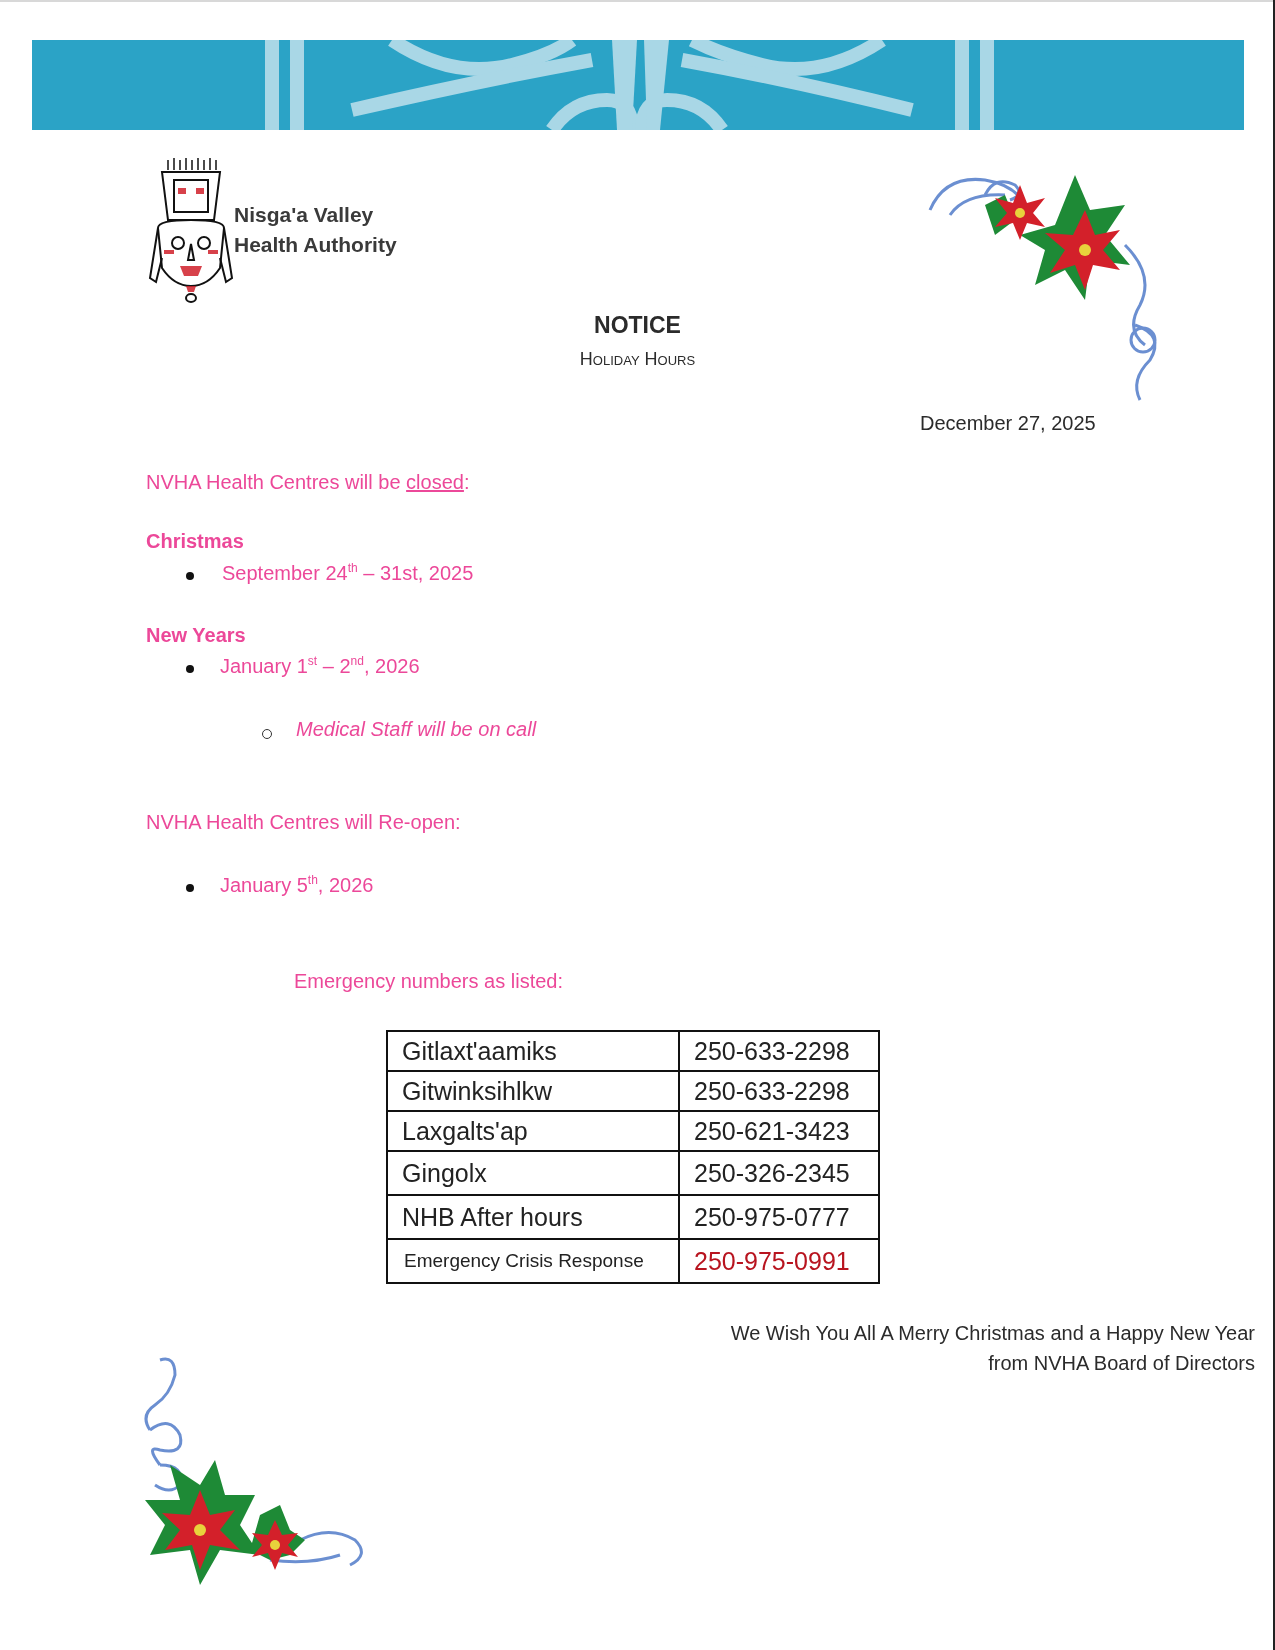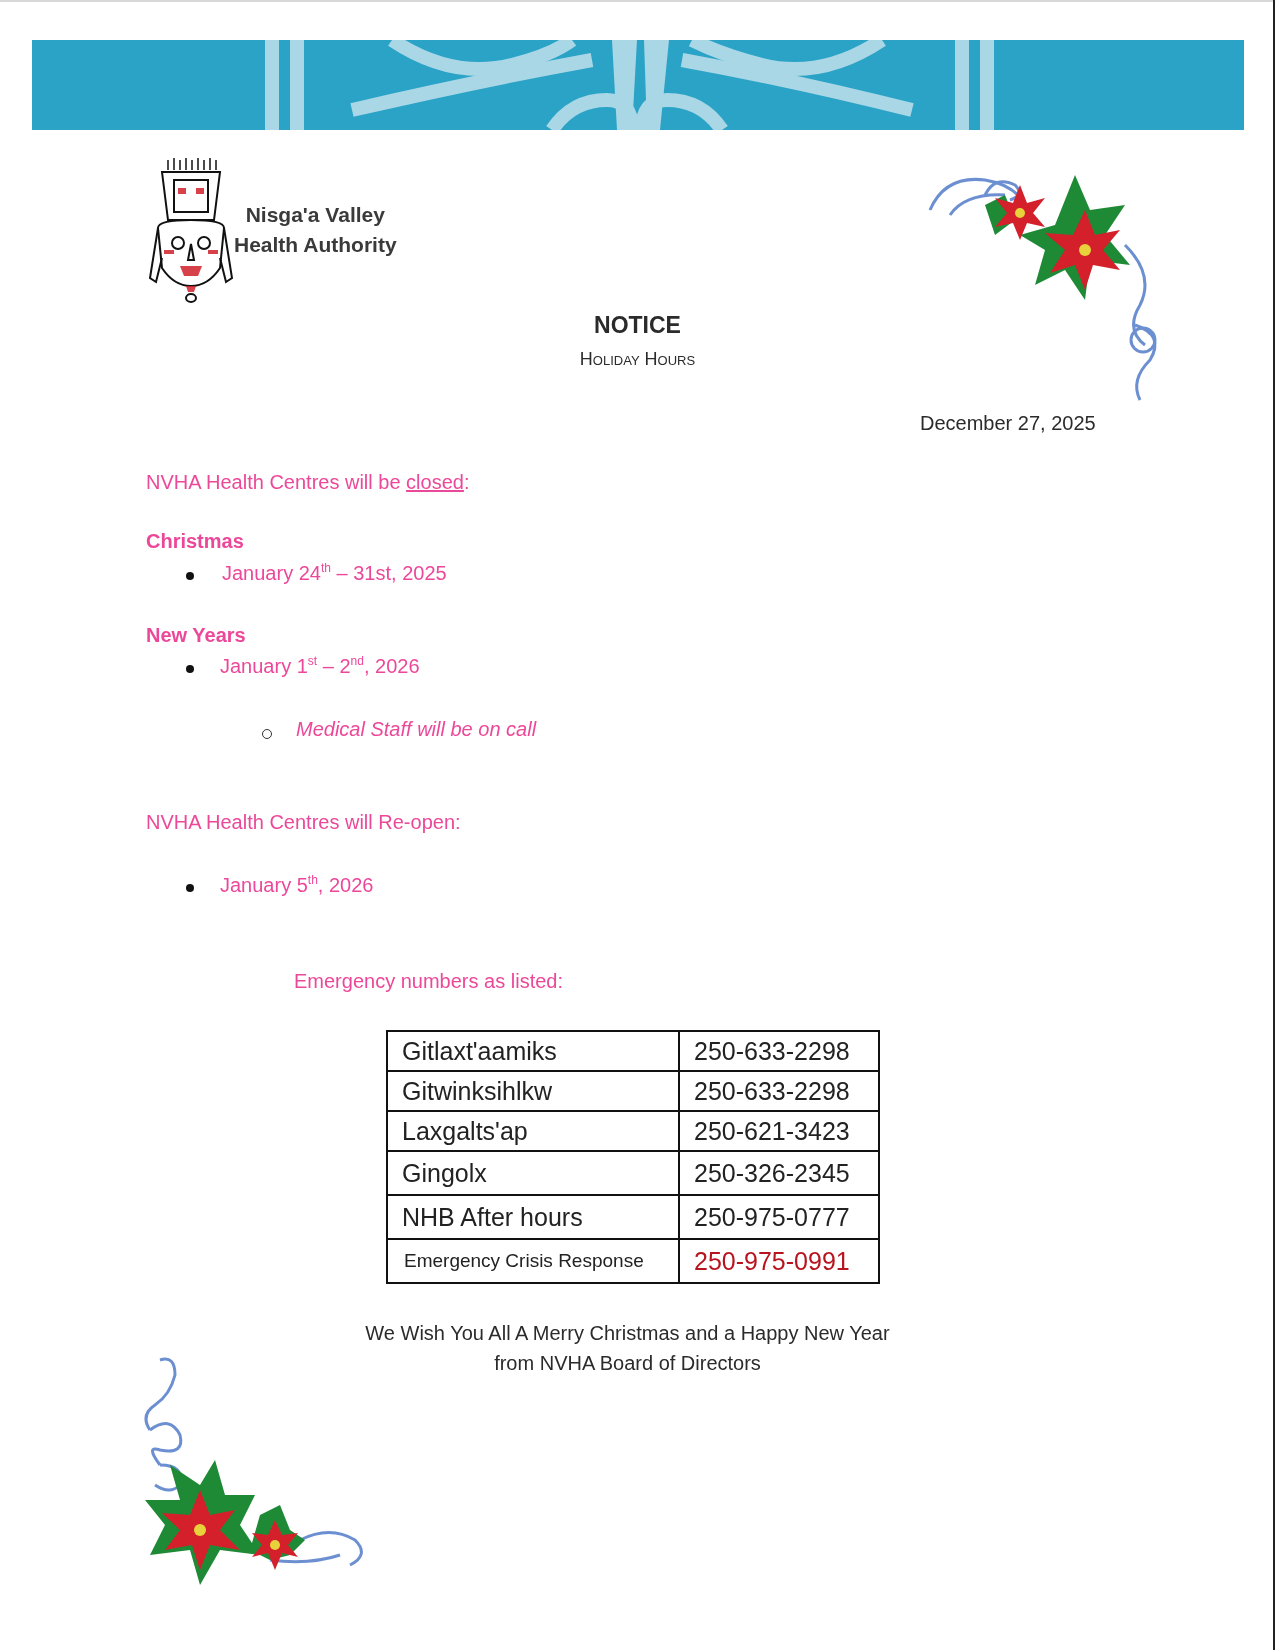--- a/index.html
+++ b/index.html
@@ -7,21 +7,21 @@
     width: 1275px; height: 1650px; position: relative; overflow: hidden;
     background: #ffffff; font-family: "Liberation Sans", "DejaVu Sans", sans-serif; color: #2b2b2b;
   }
   .page-edge-right { position: absolute; right: 0; top: 0; width: 2px; height: 1650px; background: #222; }
   .page-edge-top { position: absolute; left: 0; top: 0; width: 1275px; height: 2px; background: #d8d8d8; }
 
   .banner { position: absolute; left: 32px; top: 40px; width: 1212px; height: 90px; background: #2ba3c6; overflow: hidden; }
   .banner svg { position: absolute; left: 0; top: 0; }
 
   .logo { position: absolute; left: 148px; top: 158px; width: 86px; height: 150px; }
-  .org-name { position: absolute; left: 234px; top: 200px; font-weight: bold; font-size: 21px; line-height: 30px; color: #3a3a3a; text-align: center; }
+  .org-name { position: absolute; left: 234px; top: 200px; font-weight: bold; font-size: 21px; line-height: 30px; color: #3a3a3a; }
 
   .poinsettia-tr { position: absolute; left: 925px; top: 165px; width: 240px; height: 240px; }
   .poinsettia-bl { position: absolute; left: 140px; top: 1355px; width: 240px; height: 240px; }
 
   .notice-title { position: absolute; left: 0; width: 1275px; top: 312px; text-align: center; font-weight: bold; font-size: 23px; color: #2b2b2b; }
   .notice-subtitle { position: absolute; left: 0; width: 1275px; top: 349px; text-align: center; font-size: 18px; font-variant: small-caps; color: #2b2b2b; }
 
   .date { position: absolute; left: 920px; top: 412px; font-size: 20px; color: #2b2b2b; }
 
   .text { position: absolute; font-size: 20px; color: #ec4899; white-space: nowrap; }
@@ -32,21 +32,21 @@
   .circle-bullet { position: absolute; width: 8px; height: 8px; border-radius: 50%; border: 1.5px solid #333; background: #fff; }
   sup { font-size: 12px; line-height: 0; }
 
   table.contacts { position: absolute; left: 386px; top: 1030px; border-collapse: collapse; }
   table.contacts td { border: 2px solid #111; font-size: 25px; color: #222; padding: 0 14px; height: 38px; }
   table.contacts td.name { width: 260px; }
   table.contacts td.phone { width: 170px; }
   table.contacts tr.small td.name { font-size: 19px; padding-left: 16px; }
   table.contacts td.red { color: #b8141f; }
 
-  .closing { position: absolute; left: 0; width: 1255px; text-align: center; font-size: 20px; line-height: 30px; top: 1318px; color: #2b2b2b; }
+  .closing { position: absolute; left: 0; width: 1255px; text-align: right; font-size: 20px; line-height: 30px; top: 1318px; color: #2b2b2b; }
 </style>
 </head>
 <body>
 
 <div class="page-edge-top"></div>
 <div class="page-edge-right"></div>
 
 <div class="banner">
   <svg width="1212" height="90">
     <g fill="none" stroke="#a9d7e6" stroke-width="14">
@@ -121,21 +121,21 @@
 </div>
 
 <div class="notice-title">NOTICE</div>
 <div class="notice-subtitle">Holiday Hours</div>
 <div class="date">December 27, 2025</div>
 
 <div class="text" style="left:146px; top:471px;"><span>NVHA Health Centres will be </span><span class="underline">closed</span><span>:</span></div>
 
 <div class="text bold" style="left:146px; top:530px;">Christmas</div>
 <div class="bullet" style="left:186px; top:572px;"></div>
-<div class="text" style="left:222px; top:562px;"><span>January 24</span><sup>th</sup><span> – 31st, 2025</span></div>
+<div class="text" style="left:222px; top:562px;"><span>September 24</span><sup>th</sup><span> – 31st, 2025</span></div>
 
 <div class="text bold" style="left:146px; top:624px;">New Years</div>
 <div class="bullet" style="left:186px; top:665px;"></div>
 <div class="text" style="left:220px; top:655px;"><span>January 1</span><sup>st</sup><span> – 2</span><sup>nd</sup><span>, 2026</span></div>
 
 <div class="circle-bullet" style="left:262px; top:729px;"></div>
 <div class="text italic" style="left:296px; top:718px;">Medical Staff will be on call</div>
 
 <div class="text" style="left:146px; top:811px;">NVHA Health Centres will Re-open:</div>
 <div class="bullet" style="left:186px; top:884px;"></div>

